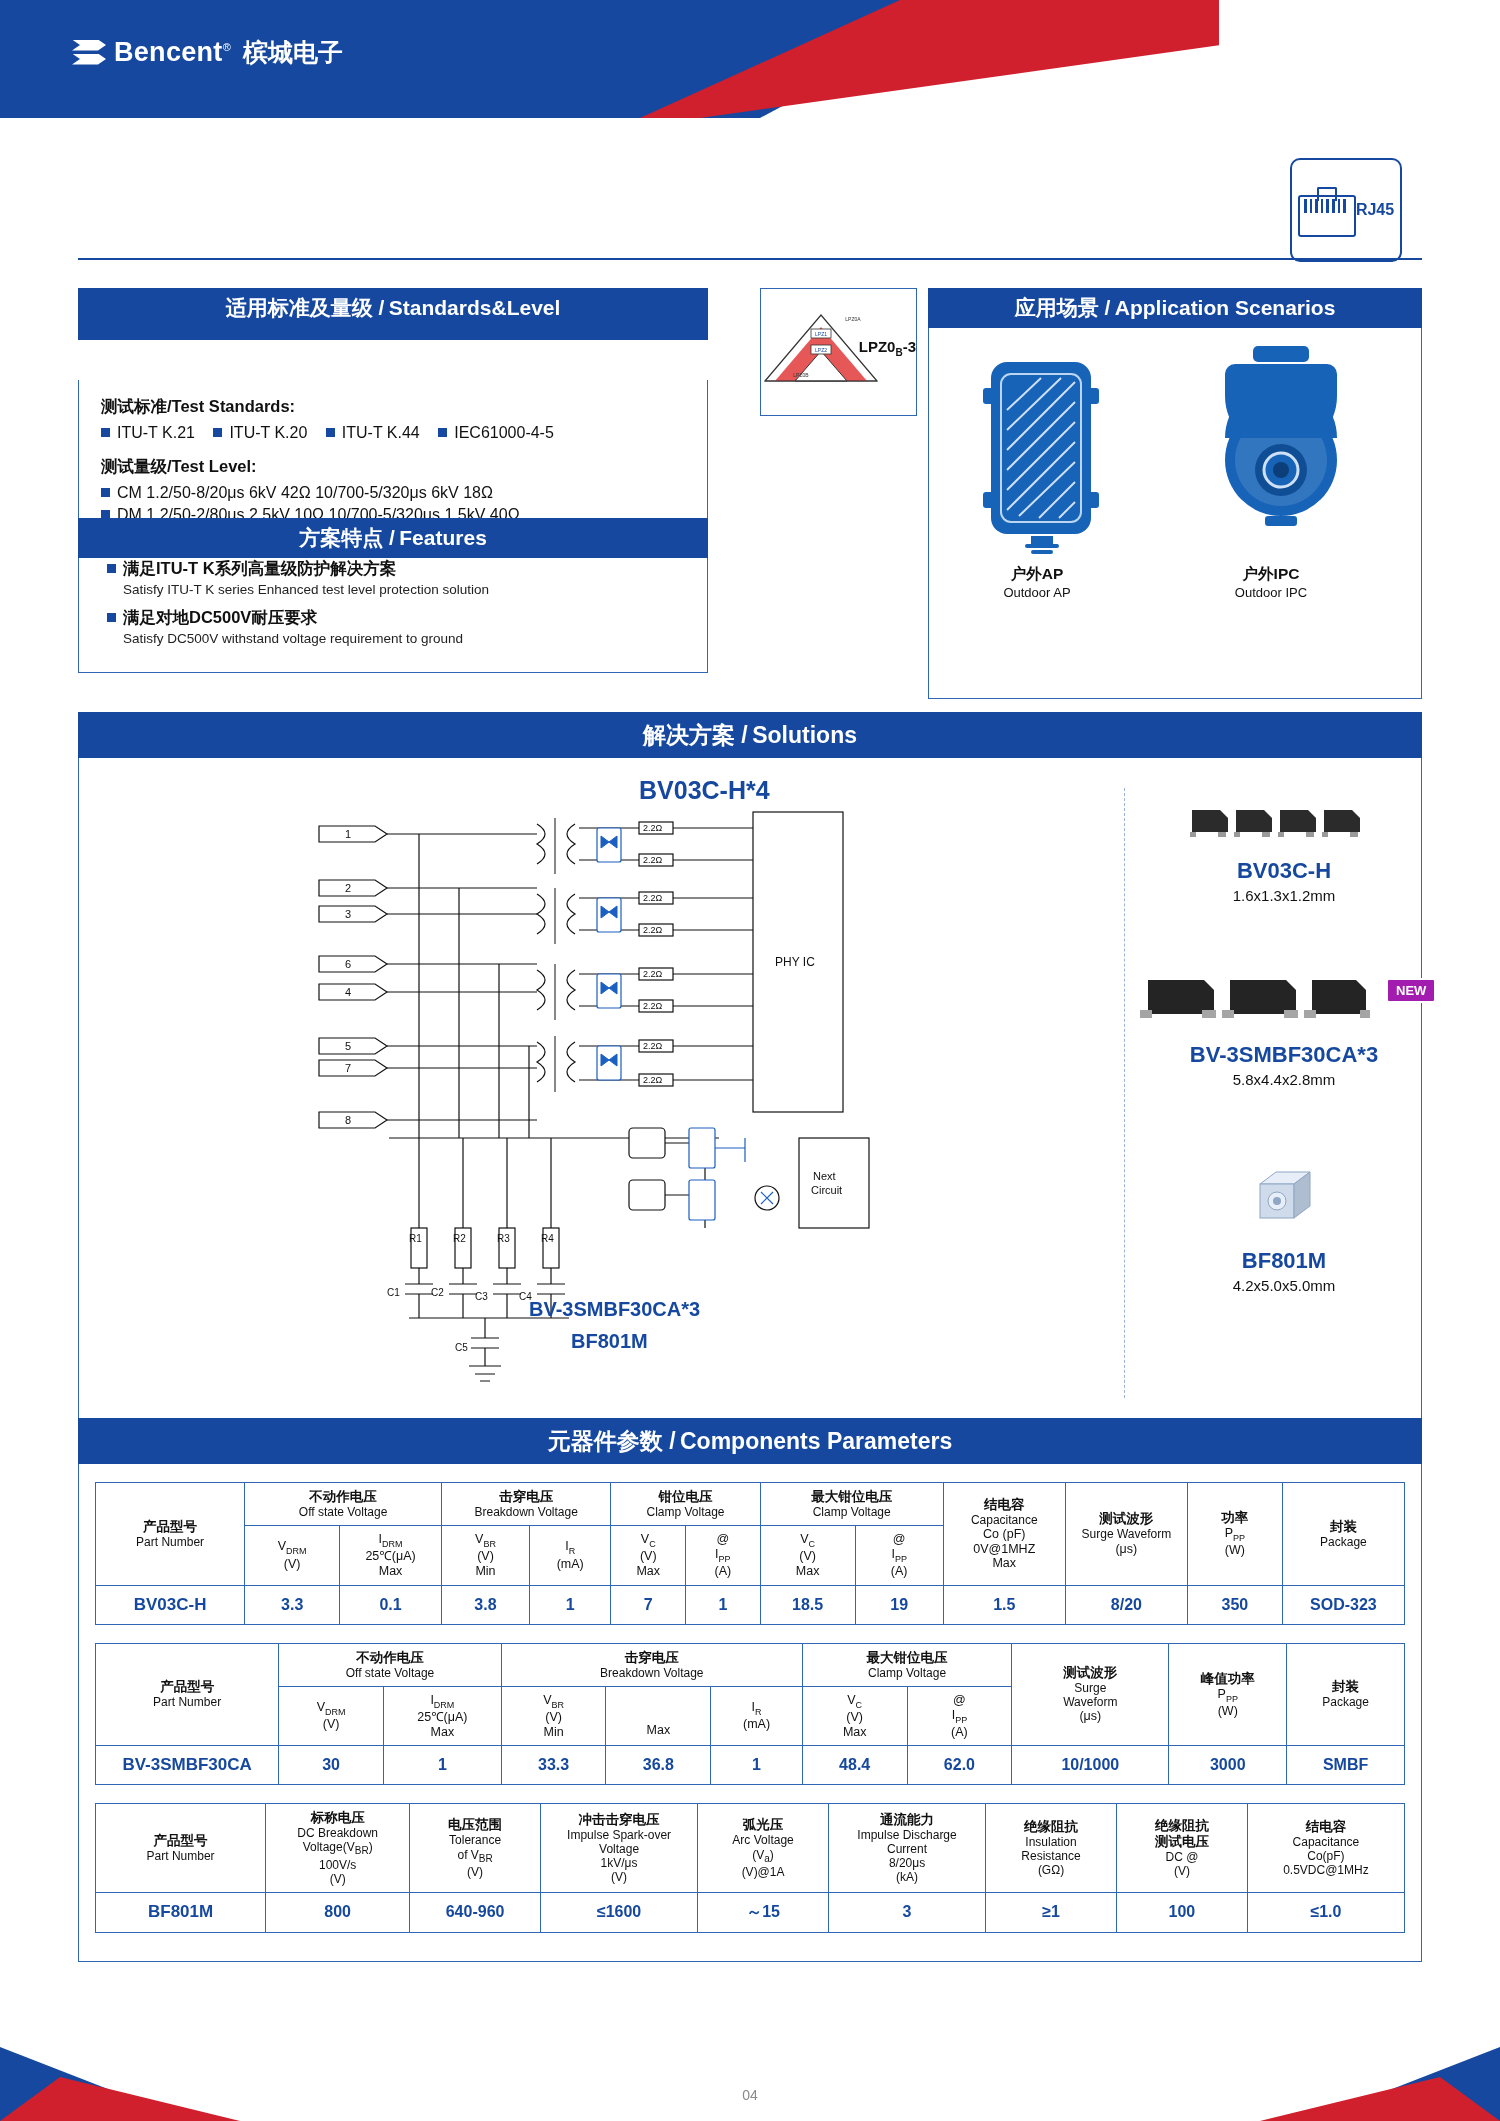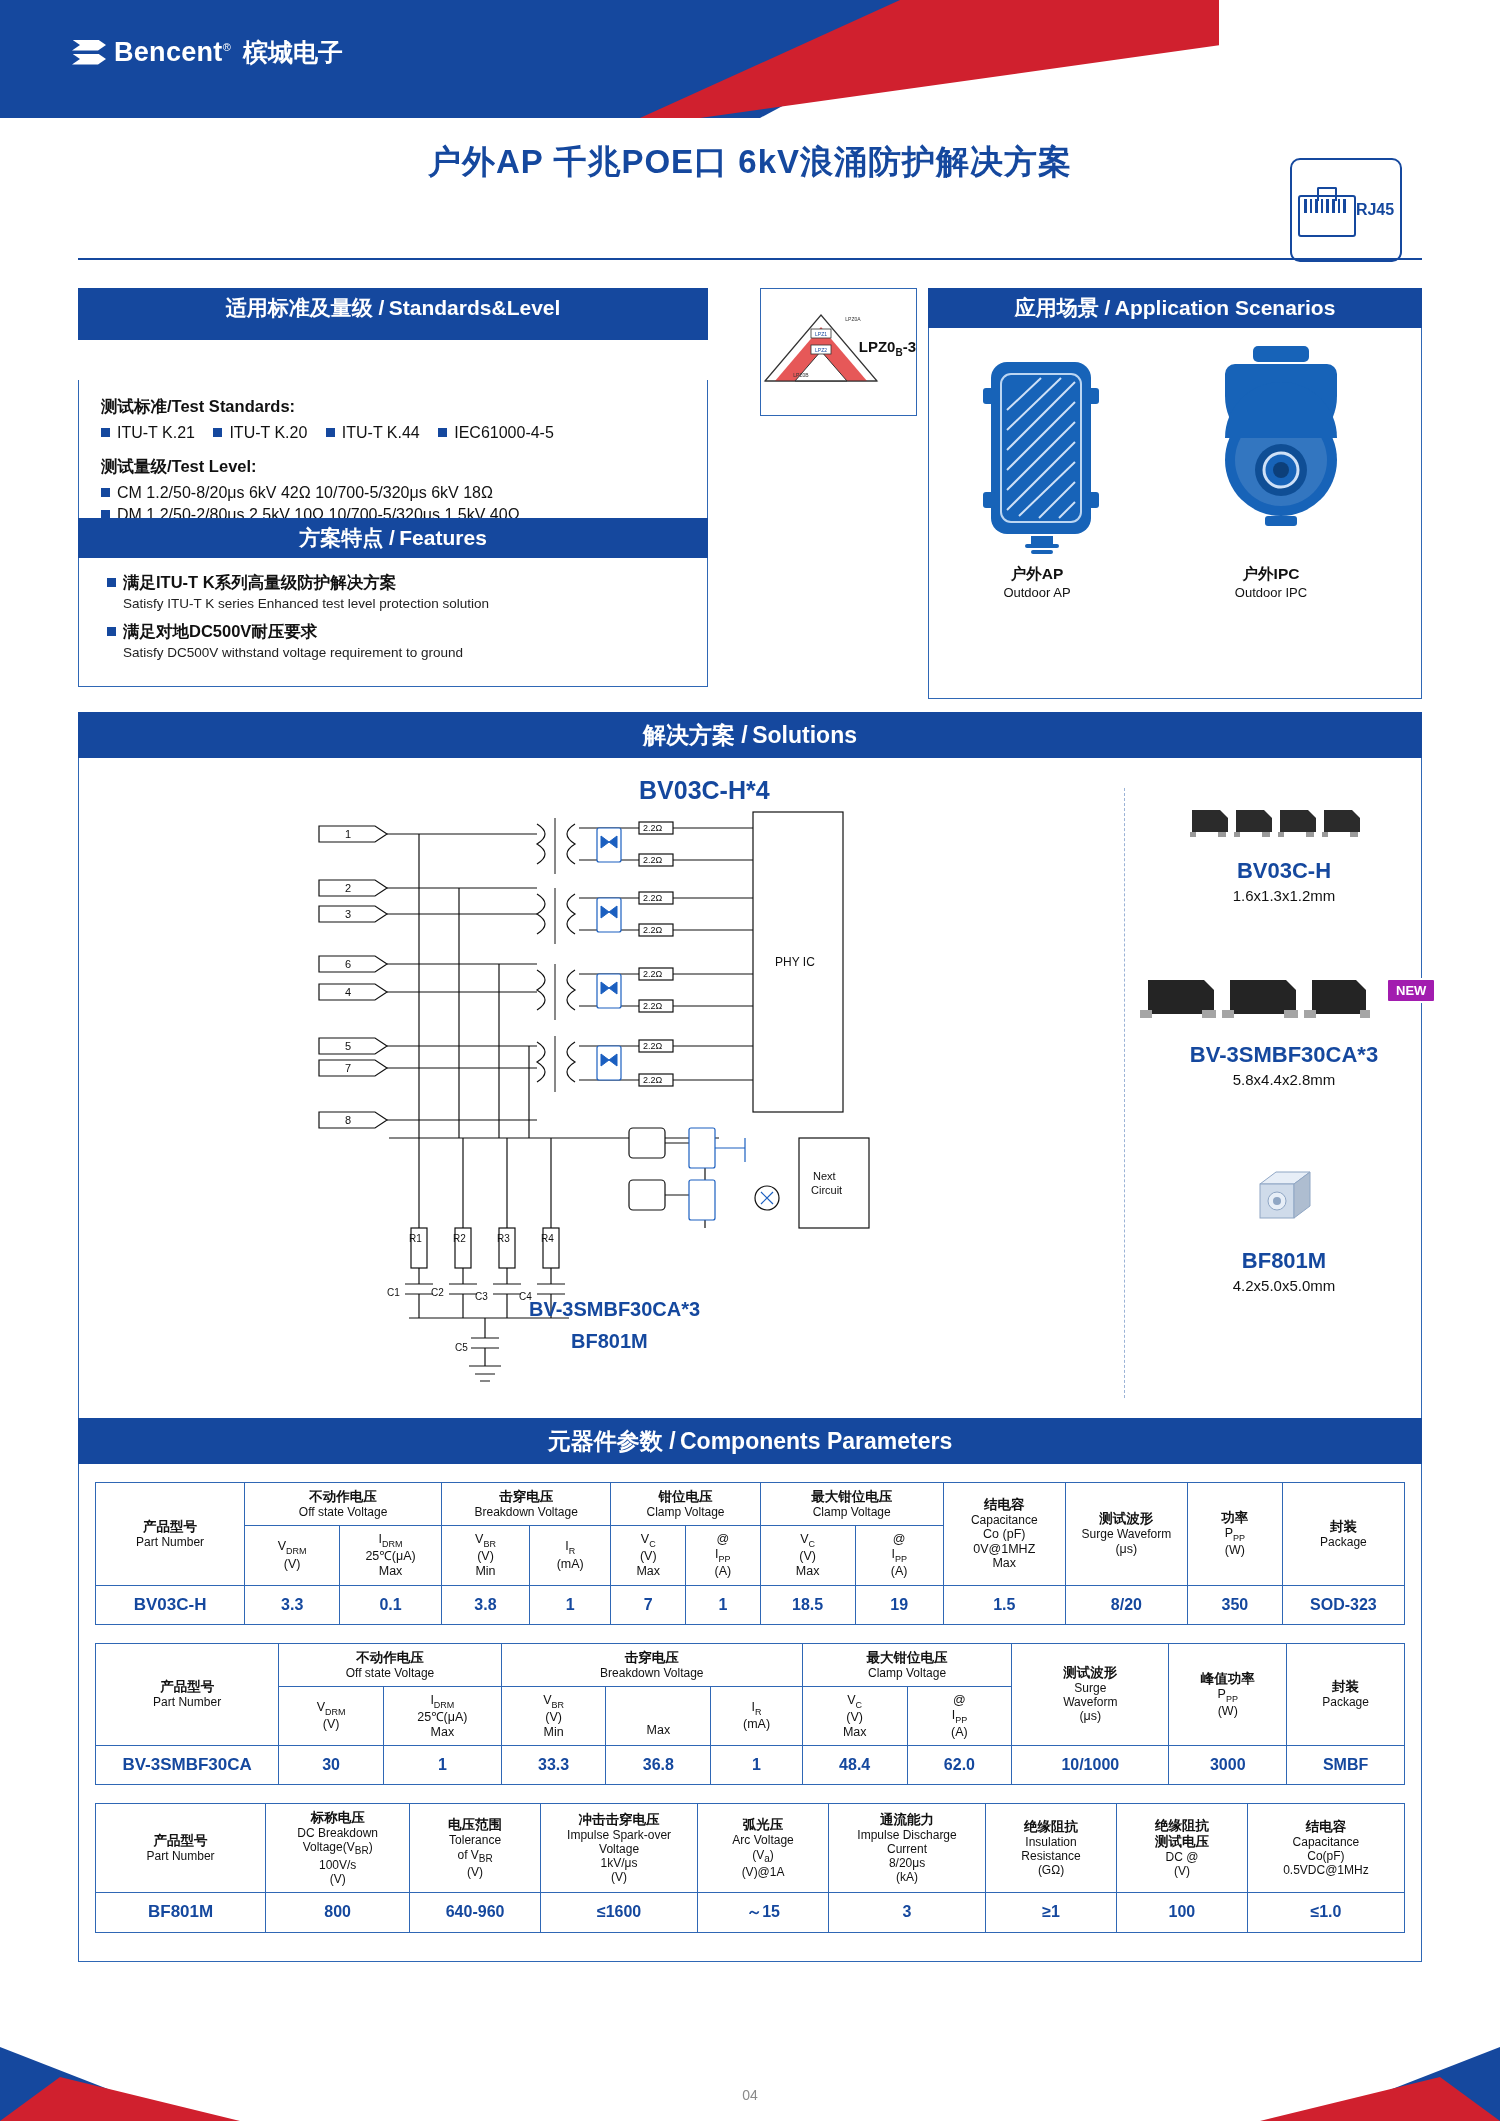--- a/index.html
+++ b/index.html
@@ -59,21 +59,21 @@
   
   .std{position:absolute;left:78px;top:288px;width:630px;}
   .std .bar{height:52px;line-height:40px;}
   .std .body{border:1.5px solid #2f67b5;border-top:none;padding:16px 22px 18px 22px;margin-top:40px;}
   .lbl-b{font-size:16.5px;font-weight:bold;color:#111;margin-bottom:6px;}
   .li{font-size:16px;margin:4px 0;}
   .li-inline span{margin-right:14px;}
 
   .features{position:absolute;left:78px;top:518px;width:630px;}
   .features .bar{height:40px;line-height:40px;}
-  .features .body{border:1.5px solid #2f67b5;border-top:none;padding:14px 22px 16px 28px;}
+  .features .body{border:1.5px solid #2f67b5;border-top:none;padding:0 22px 16px 28px;}
   .feat-cn{font-size:16.5px;font-weight:bold;}
   .feat-en{font-size:13.5px;margin:2px 0 10px 16px;color:#222;}
 
   
   .lpz{position:absolute;left:760px;top:288px;width:155px;height:118px;border:1.5px solid #2f67b5;
        display:flex;align-items:center;justify-content:flex-end;padding-bottom:8px;}
   .lpz-graph{width:120px;height:74px;position:relative;}
   .lpz-curve{position:absolute;left:0;bottom:0;width:120px;height:74px;}
   .lpz-lbl{font-size:15px;font-weight:bold;color:#111;}
   .lpz-lbl sub{font-size:10px;}
@@ -139,21 +139,20 @@
     <div class="hdr-blue"></div>
     <div class="hdr-red"></div>
     <div class="logo">
       <span class="logo-mark"></span>
       <span class="logo-text"><span>Bencent</span><sup>®</sup></span>
       <span class="logo-cn">槟城电子</span>
     </div>
   </div>
 
   <div class="title-wrap">
-    <div class="title-cn">户外AP 千兆POE口  6kV浪涌防护解决方案</div>
   </div>
   <div class="title-rule"></div>
 
   <div class="rj45">
     <span class="jack">
       <span class="tab"></span>
         <span class="body"></span>
       <span class="pins">
           <i></i>
           <i></i>

